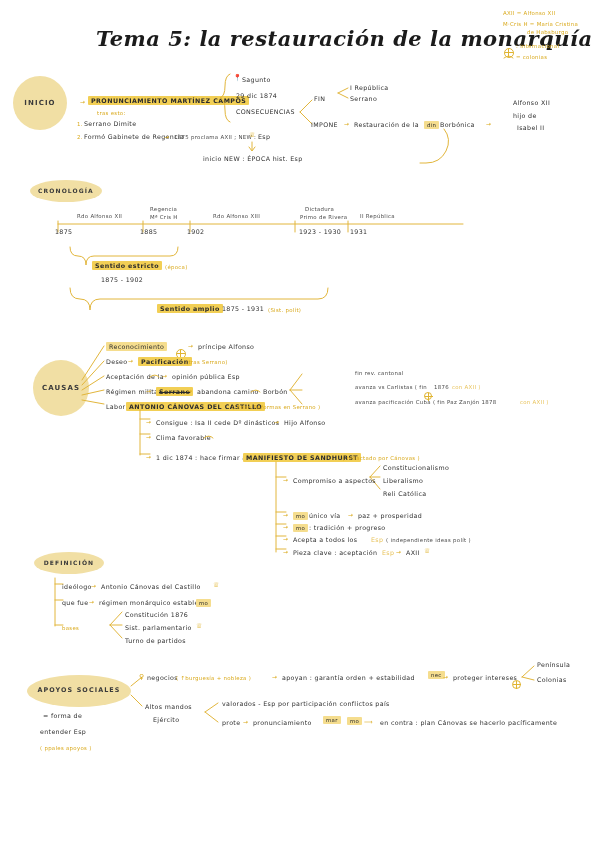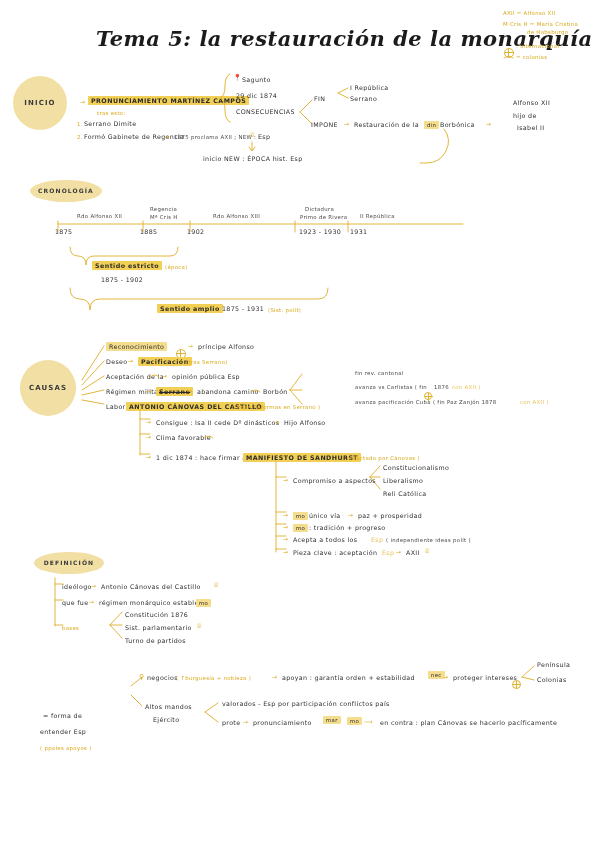--- a/index.html
+++ b/index.html
@@ -163,21 +163,21 @@
 
   <svg class="ov">
     <path d="M70 288 q0 11 10 11 q10 0 10 11 q0 -11 10 -11 l218 0 q10 0 10 -11"></path>
   </svg>
   <div class="abs t-node-b" style="left:157px;top:305px;">
     <span class="hl">Sentido amplio</span>
   </div>
   <div class="abs t-node" style="left:222px;top:305px;">1875 - 1931</div>
   <div class="abs t-sm t-y" style="left:268px;top:307px;">(Sist. polít)</div>
 
-  <div class="bubble ell" style="left:20px;top:360px;width:56px;height:56px;">
+  <div class="bubble ell" style="left:33px;top:360px;width:56px;height:56px;">
     <span class="t-cap">CAUSAS</span>
   </div>
 
   <svg class="ov">
     <path d="M82 380 L104 346"></path>
       <path d="M82 385 L104 361"></path>
     <path d="M82 390 L104 376"></path>
       <path d="M82 395 L104 390"></path>
     <path d="M82 400 L104 404"></path>
   </svg>
@@ -327,20 +327,23 @@
   <div class="abs t-sm" style="left:196px;top:600px;">
     <span class="hl-soft t-ylt">mo</span>
   </div>
 
   <div class="abs t-sm t-y" style="left:62px;top:625px;">bases</div>
   <div class="abs t-node" style="left:125px;top:611px;">Constitución 1876</div>
   <div class="abs t-node" style="left:125px;top:624px;">Sist. parlamentario</div>
   <div class="abs crown" style="left:196px;top:622px;">♕</div>
   <div class="abs t-node" style="left:125px;top:637px;">Turno de partidos</div>
 
+  <div class="bubble ell" style="left:27px;top:675px;width:104px;height:32px;">
+    <span class="t-cap" style="font-size:6.4px;">APOYOS SOCIALES</span>
+  </div>
   <div class="abs t-node" style="left:43px;top:712px;">= forma de</div>
   <div class="abs t-node" style="left:40px;top:728px;">entender Esp</div>
   <div class="abs t-sm t-y" style="left:40px;top:745px;">( ppales apoyos )</div>
 
   <svg class="ov">
     <path d="M131 686 L142 677"></path>
       <path d="M131 695 L142 706"></path>
   </svg>
 
   <div class="abs t-y" style="left:139px;top:673px;font-size:7px;">♀</div>

